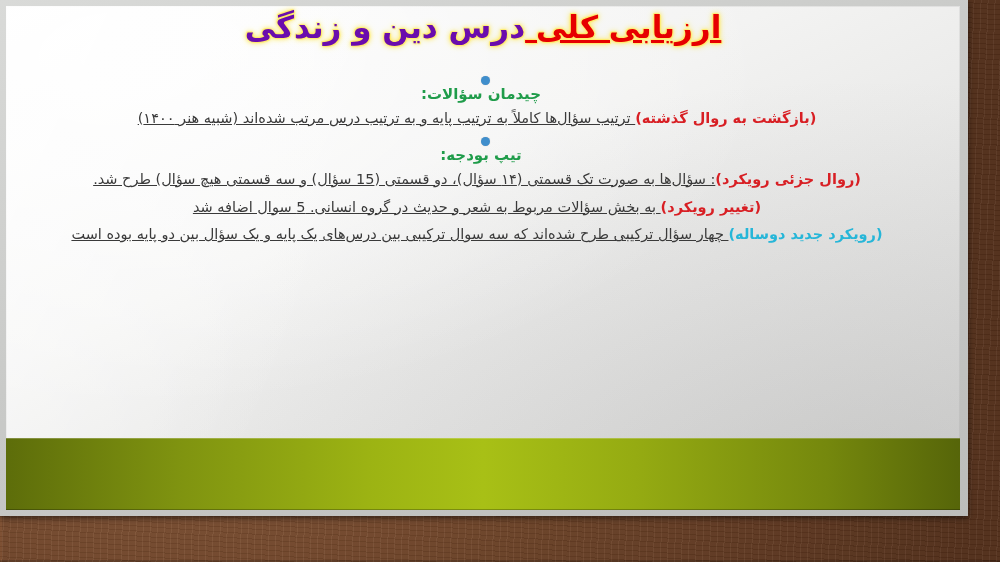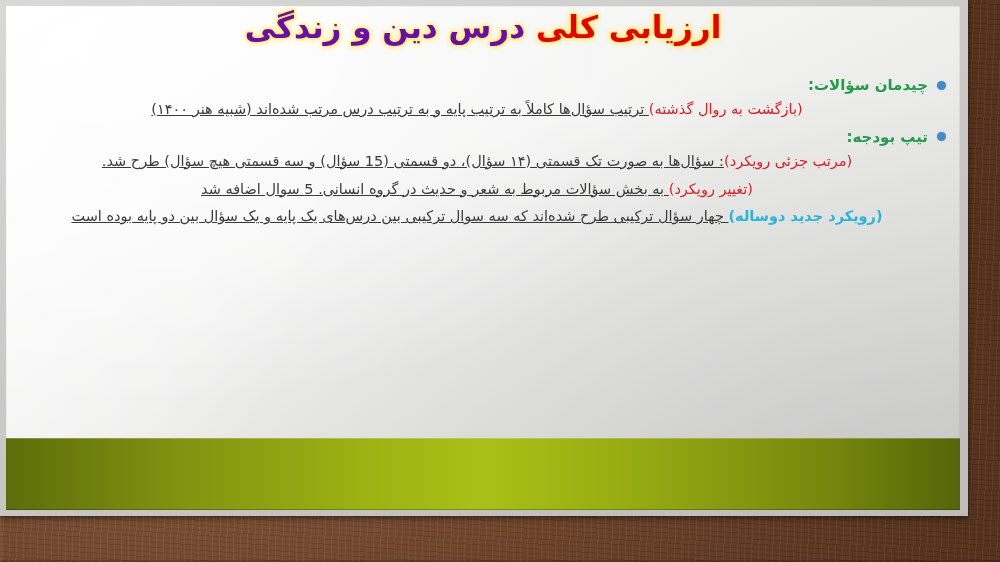--- a/index.html
+++ b/index.html
@@ -72,20 +72,21 @@
     font-weight:bold;
     letter-spacing:0px;
     margin:0;
     padding:2px 0;
   }
   .t-red{
     color:#e60000;
     text-shadow:
       0 0 2px #ffe95e, 0 0 4px #ffe95e, 0 0 7px #ffe95e,
       1px 1px 0 #fff3a0, -1px -1px 0 #fff3a0;
+    text-decoration: underline;
   }
   .t-purple{
     color:#6a0dad;
     text-shadow:
       0 0 2px #ffe95e, 0 0 4px #ffe95e, 0 0 7px #ffe95e,
       1px 1px 0 #fff3a0, -1px -1px 0 #fff3a0;
   }
   .t-green{
     color:#1e9e22;
     text-shadow:
@@ -95,21 +96,21 @@
 
   
   #content{
     position:absolute;
     left:10px;right:14px;top:68px;
     direction:rtl;
     text-align:right;
   }
   .section{margin:0 0 2px 0;}
   .heading-row{
-    display:flex;flex-direction:row;align-items:center;
+    display:flex;flex-direction:column;align-items:center;
     justify-content:flex-start;
     direction:rtl;
     padding:2px 0 2px 0;
   }
   .bullet-dot{
     width:9px;height:9px;border-radius:50%;
     background:#3f8ecc;
     margin-left:9px;
     flex:0 0 auto;
     box-shadow:0 0 1px rgba(0,0,0,.25);
@@ -122,21 +123,21 @@
   }
   .body-line{
     font-size:14.5px;
     color:#3a3a3a;
     direction:rtl;
     text-align:center;
     line-height:1.5;
     padding:3px 18px 3px 10px;
     white-space:nowrap;
   }
-  .lbl-red{color:#d81f24;font-weight:normal;}
+  .lbl-red{color:#d81f24;font-weight:bold;}
   .lbl-teal{color:#26b6d8;font-weight:bold;}
   .body-dark{color:#3a3a3a;text-decoration:underline;}
 </style>
 </head>
 <body>
 
 <div id="brick"></div>
 
 <div id="slide-frame">
   <div id="slide-canvas">
@@ -160,21 +161,21 @@
       </div>
 
 
 
       <div class="section">
         <div class="heading-row">
           <span class="bullet-dot"></span>
           <span class="heading-text">تیپ بودجه:</span>
         </div>
         <div class="body-line">
-          <span class="lbl-red">(مرتب جزئی رویکرد)</span><span class="body-dark">: سؤال‌ها به صورت تک قسمتی (۱۴ سؤال)،  دو قسمتی (15 سؤال) و سه قسمتی هیچ  سؤال) طرح شد.</span>
+          <span class="lbl-red">(روال جزئی رویکرد)</span><span class="body-dark">: سؤال‌ها به صورت تک قسمتی (۱۴ سؤال)،  دو قسمتی (15 سؤال) و سه قسمتی هیچ  سؤال) طرح شد.</span>
         </div>
         <div class="body-line">
           <span class="lbl-red">(تغییر رویکرد)</span><span class="body-dark">  به بخش سؤالات مربوط به شعر و حدیث در گروه انسانی. 5 سوال اضافه شد</span>
         </div>
         <div class="body-line">
           <span class="lbl-teal">(رویکرد جدید دوساله)</span><span class="body-dark"> چهار سؤال ترکیبی طرح شده‌اند که سه سوال ترکیبی بین درس‌های یک پایه و یک سؤال بین دو پایه بوده است</span>
         </div>
       </div>
 
     </div>

